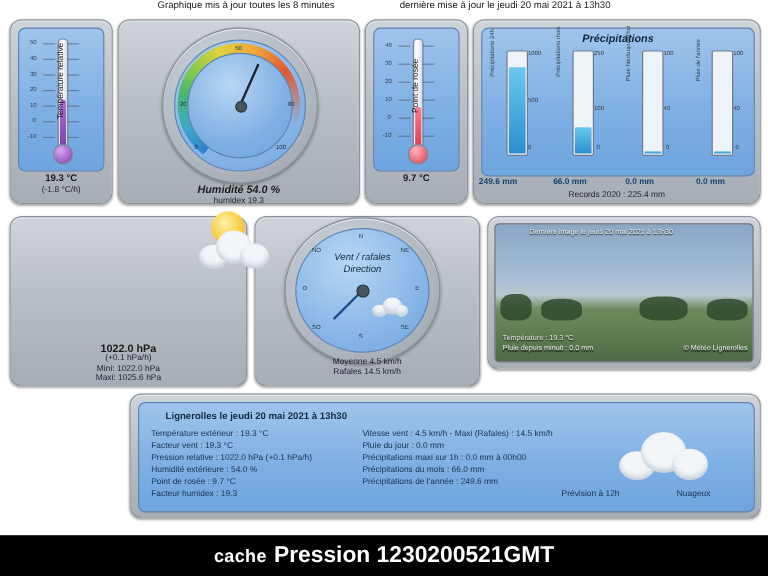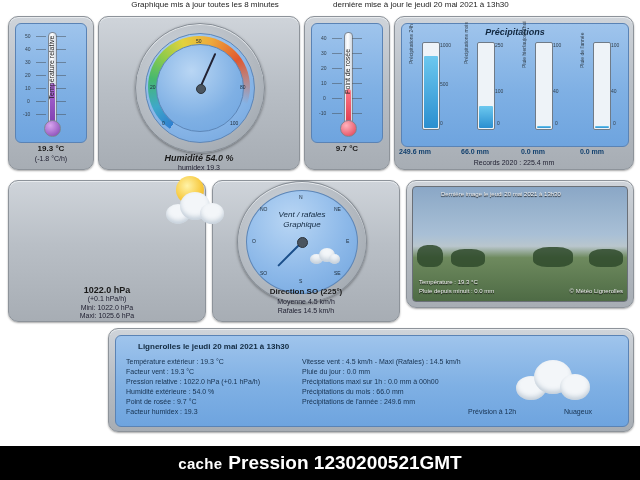--- a/index.html
+++ b/index.html
@@ -243,36 +243,35 @@
     <div class="cap capS" style="top:123px;">Mini: 1022.0 hPa</div>
     <div class="cap capS" style="top:131px;">Maxi: 1025.6 hPa</div>
   </div>
 
   <div class="panel" style="left:212px;top:180px;width:186px;height:140px;">
     <div class="dial" style="left:24px;top:0;width:128px;height:120px;">
       <div class="dial-face" style="left:8px;top:8px;width:110px;height:102px;"></div>
       <div class="needle" style="left:63px;top:26px;width:2px;height:34px;transform:rotate(-135deg);background:#1b4f8a;"></div>
       <div class="hubdot" style="left:59px;top:55px;width:9px;height:9px;"></div>
       <div class="cap" style="top:28px;font-size:8px;font-style:italic;color:#12283f;">Vent / rafales</div>
-      <div class="cap" style="top:38px;font-size:8px;font-style:italic;color:#12283f;">Graphique</div>
+      <div class="cap" style="top:38px;font-size:8px;font-style:italic;color:#12283f;">Direction</div>
       <div class="dnum" style="left:61px;top:12px;">N</div>
       <div class="dnum" style="left:96px;top:24px;">NE</div>
       <div class="dnum" style="left:108px;top:56px;">E</div>
       <div class="dnum" style="left:96px;top:88px;">SE</div>
       <div class="dnum" style="left:61px;top:96px;">S</div>
       <div class="dnum" style="left:22px;top:88px;">SO</div>
       <div class="dnum" style="left:14px;top:56px;">O</div>
       <div class="dnum" style="left:22px;top:24px;">NO</div>
       <div class="cloud" style="left:72px;top:66px;width:30px;height:16px;">
         <b style="left:0;top:6px;width:13px;height:10px;"></b>
           <b style="left:9px;top:0px;width:16px;height:14px;"></b>
           <b style="left:19px;top:6px;width:11px;height:10px;"></b>
       </div>
     </div>
-    <div class="cap val" style="top:106px;font-size:8px;">Direction SO (225°)</div>
     <div class="cap capS" style="top:117px;">Moyenne 4.5 km/h</div>
     <div class="cap capS" style="top:126px;">Rafales 14.5 km/h</div>
   </div>
 
   <div class="sun" style="left:176px;top:176px;width:28px;height:28px;z-index:5;"></div>
   <div class="cloud" style="left:166px;top:190px;width:58px;height:34px;z-index:6;">
     <b style="left:0;top:14px;width:24px;height:20px;"></b>
     <b style="left:14px;top:2px;width:30px;height:28px;"></b>
     <b style="left:34px;top:13px;width:24px;height:21px;"></b>
   </div>

